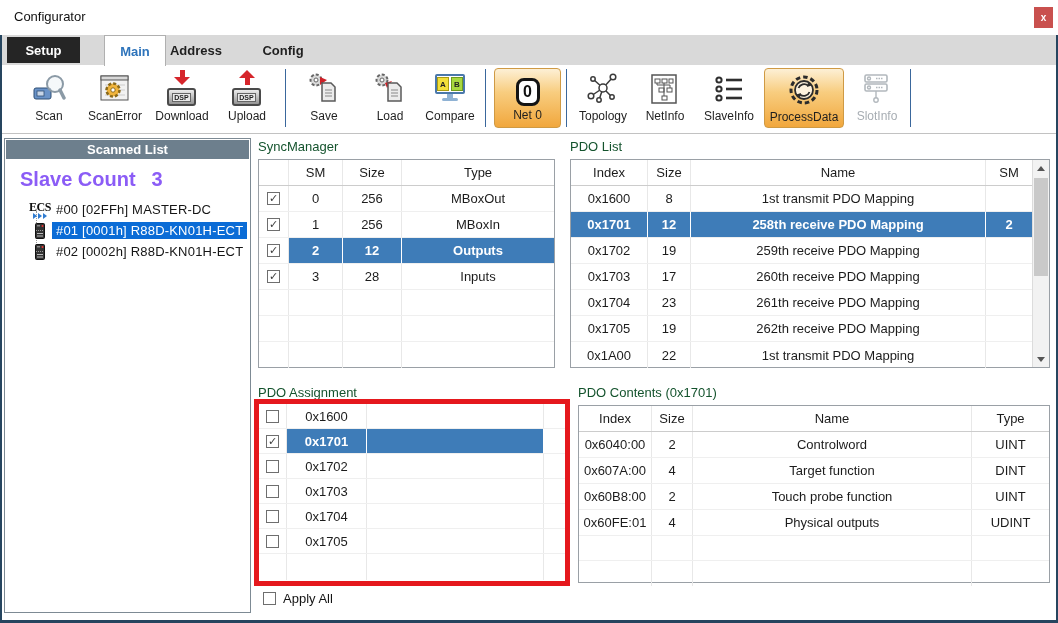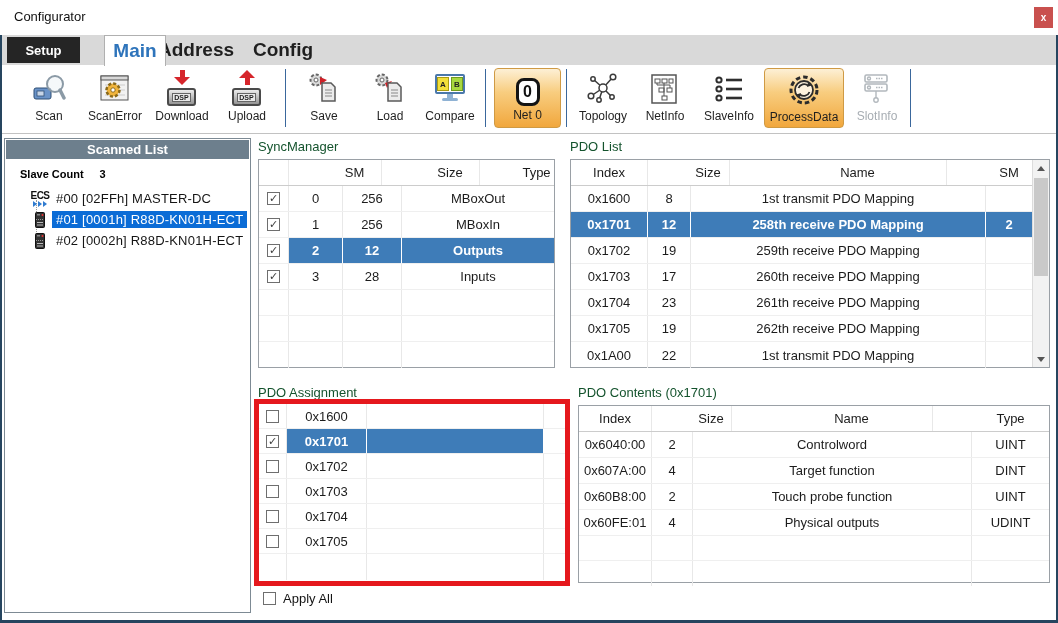--- a/index.html
+++ b/index.html
@@ -11,21 +11,21 @@
   .close-btn{position:absolute;right:5px;top:7px;width:19px;height:21px;background:#c9504e;
              color:#fff;font-size:10px;font-weight:bold;display:flex;align-items:center;justify-content:center;}
   
   .winbody{position:absolute;top:35px;left:0;right:0;bottom:0;background:#fff;
            border-left:2px solid #26455f;border-right:2px solid #26455f;border-bottom:3px solid #26455f;box-sizing:border-box;}
   
   .tabstrip{position:absolute;top:0;left:0;right:0;height:30px;background:#d9d9d9;border-bottom:1px solid #b0b0b0;}
   .setup-btn{position:absolute;left:5px;top:2px;width:73px;height:26px;background:#252525;color:#fff;
              font-weight:bold;font-size:13px;display:flex;align-items:center;justify-content:center;}
   .tab{position:absolute;top:0;height:30px;display:flex;align-items:center;justify-content:center;
-       font-size:19px;font-weight:bold;color:#1f1f1f;}
+       font-size:13px;font-weight:bold;color:#1f1f1f;}
   .tab.active{background:#fff;border:1px solid #b0b0b0;border-bottom:none;color:#2e74bb;height:31px;z-index:2;box-sizing:border-box;}
   
   .toolbar{position:absolute;top:30px;left:0;right:0;height:68px;background:#fff;border-bottom:1px solid #c2c2c2;}
   .tbtn{position:absolute;top:2px;height:62px;display:flex;flex-direction:column;align-items:center;box-sizing:border-box;}
   .ticon{height:42px;display:flex;align-items:flex-end;justify-content:center;}
   .tlabel{font-size:12px;color:#1f1f1f;margin-top:0px;white-space:nowrap;}
   .tbtn.orange{background:linear-gradient(180deg,#fdf0d5 0%,#f8cd7f 40%,#f1a73d 100%);
                border:1px solid #cf9a44;border-radius:4px;}
   .tbtn.disabled .tlabel{color:#a7adb3;}
   .tdiv{position:absolute;top:4px;width:1px;height:58px;background:#3a679c;}
@@ -48,40 +48,40 @@
   .cmp-b{background:#a8d83f;border:1px solid #6f9b1e;}
   .cmp-stand{position:absolute;left:15px;top:25px;width:6px;height:4px;background:#8fb2d4;}
   .cmp-base{position:absolute;left:10px;top:29px;width:16px;height:3px;background:#8fb2d4;border-radius:2px;}
   .net-glyph{width:24px;height:28px;border:3px solid #141414;border-radius:8px;background:#fff;margin-bottom:2px;
              display:flex;align-items:center;justify-content:center;font-size:16px;font-weight:bold;color:#111;box-sizing:border-box;}
   
   .left-panel{position:absolute;left:2px;top:103px;width:247px;height:475px;background:#fff;
               border:1px solid #7d8a94;box-sizing:border-box;}
   .lp-header{height:19px;margin:1px;background:#6d7f8d;color:#fff;font-weight:bold;font-size:13px;
              display:flex;align-items:center;justify-content:center;}
-  .slave-count{margin:9px 0 8px 15px;font-size:11px;font-weight:bold;color:#000000;}
+  .slave-count{margin:9px 0 8px 15px;font-size:20px;font-weight:bold;color:#8b5cf6;}
   .slave-count .val{margin-left:16px;}
   .tree{position:relative;}
   .tree::before{content:"";position:absolute;left:31px;top:12px;height:42px;border-left:1px dotted #9a9a9a;}
   .tree-row{position:relative;height:21px;display:flex;align-items:center;padding-left:24px;}
   .tree-row .stub{position:absolute;left:31px;top:10px;width:7px;border-top:1px dotted #9a9a9a;}
   .tree-icon{width:22px;display:flex;justify-content:center;margin-right:1px;flex:none;}
   .tree-text{font-size:13px;color:#151515;padding:1px 4px;white-space:nowrap;letter-spacing:0.2px;}
   .tree-text.selected{background:#0b6cd6;color:#fff;}
   .ecs{display:flex;flex-direction:column;align-items:center;line-height:1;}
-  .ecs-txt{font-size:10px;font-weight:bold;letter-spacing:-0.5px;color:#111;}
+  .ecs-txt{font-size:12px;font-weight:bold;letter-spacing:-0.5px;color:#111;font-family:Liberation Serif, serif;}
   .ecs-arrows{display:flex;margin-top:0px;}
   .ecs-arrows i{width:0;height:0;border-top:3px solid transparent;border-bottom:3px solid transparent;
                 border-left:4px solid #2f7bd0;margin-right:1px;}
   
   .sec-label{position:absolute;font-size:13px;color:#14532d;white-space:nowrap;}
   
   .tbl{position:absolute;background:#fff;border:1px solid #9aa0a6;box-sizing:border-box;}
   .tr{display:flex;box-sizing:border-box;border-bottom:1px solid #efefef;}
-  .tr.hdr{border-bottom:1px solid #cccccc;gap:39px;}
+  .tr.hdr{border-bottom:1px solid #cccccc;}
   .td{box-sizing:border-box;height:100%;display:flex;align-items:center;justify-content:center;
       font-size:13px;color:#1c1c1c;border-right:1px solid #e8e8e8;overflow:hidden;white-space:nowrap;}
   .td:last-child{border-right:none;}
   .tr .td.sel{background:#3e7cb8;color:#fff;font-weight:bold;border-right:1px solid #fff;}
   .tr .td.sel:last-child{border-right:none;}
   .cb{width:13px;height:13px;border:1px solid #6e6e6e;background:#fff;display:flex;align-items:center;
       justify-content:center;font-size:11px;line-height:1;color:#3c3c3c;box-sizing:border-box;}
   
   .sb{position:absolute;right:0;top:0;bottom:0;width:17px;background:#f2f2f2;border-left:1px solid #dcdcdc;box-sizing:border-box;}
   .sb-up,.sb-down{position:absolute;left:0;right:0;height:16px;display:flex;align-items:center;justify-content:center;}

